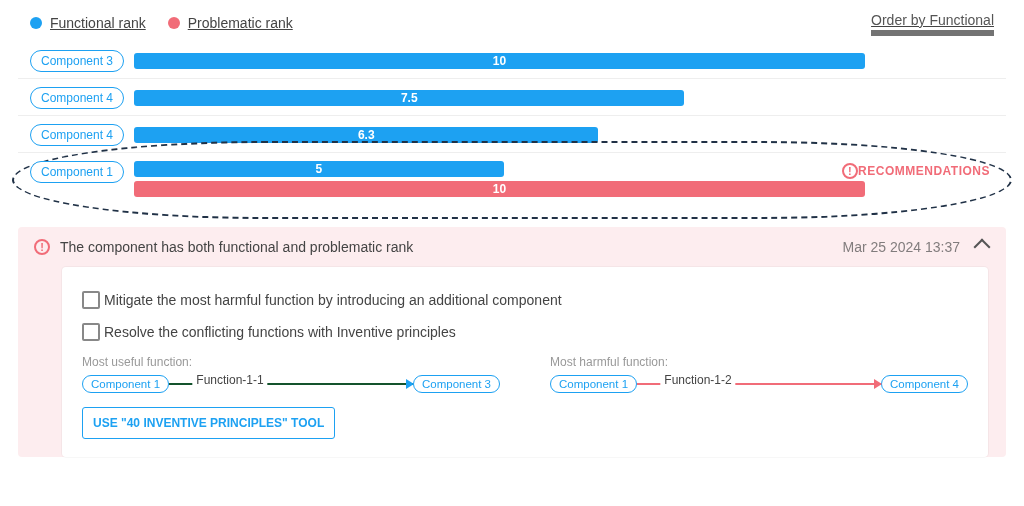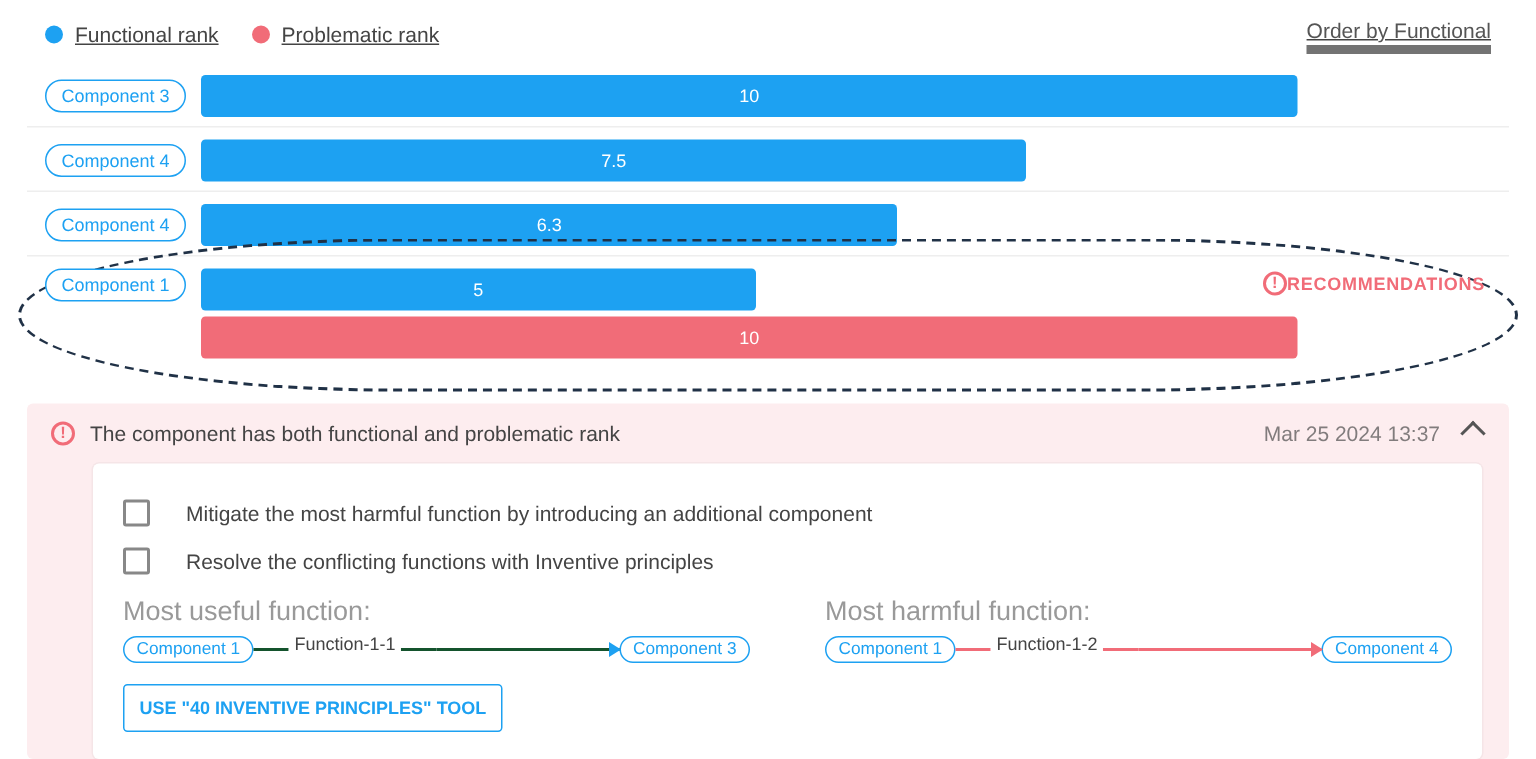--- a/index.html
+++ b/index.html
@@ -38,21 +38,21 @@
     color:#1da1f2;
     background:#fff;
     border-radius: 12px;
     padding: 3px 10px;
     font-size: 12px;
     flex: 0 0 auto;
     text-align:center;
     min-width:86px;
   }
   .bararea { flex:1 1 auto; position:relative; }
-  .bar { height:28px; border-radius:3px; background:#1da1f2; color:#fff; font-size:12px; font-weight:400; display:flex; align-items:center; justify-content:center; }
+  .bar { height:16px; border-radius:3px; background:#1da1f2; color:#fff; font-size:12px; font-weight:700; display:flex; align-items:center; justify-content:center; }
   .bar.prob { background:#f16c78; }
   .bar + .bar { margin-top:4px; }
   .rec-link {
     color:#f16c78; font-weight:700; font-size:12px; letter-spacing:.5px;
     position:absolute; right:4px; top:2px; display:flex; align-items:center; gap:0; cursor:pointer;
   }
   .ico-warn {
     width:16px; height:16px; border:2px solid #f16c78; border-radius:50%;
     display:inline-flex; align-items:center; justify-content:center;
     color:#f16c78; font-weight:700; font-size:11px; box-sizing:border-box;
@@ -68,26 +68,26 @@
   .panel-head {
     display:flex; align-items:center; padding: 12px 18px 12px 16px; position:relative;
   }
   .panel-title { color:#444; flex:1 1 auto; margin-left:10px; }
   .panel-time { color:#444a; margin-right: 16px; margin-left: 14px; }
   .chevron { width:12px; height:12px; border-right:2px solid #555; border-bottom:2px solid #555; transform:rotate(-135deg); cursor:pointer; }
   .panel-body {
     background:#fff; margin: 0 18px 18px 44px; border-radius:4px; padding: 18px 20px 18px 20px;
     box-shadow: 0 0 0 1px rgba(0,0,0,.03);
   }
-  .cb-row { display:flex; align-items:center; gap:24px; margin: 6px 0 14px 0; }
+  .cb-row { display:flex; align-items:center; gap:4px; margin: 6px 0 14px 0; }
   .cb { width:18px; height:18px; border:2px solid #888; border-radius:2px; cursor:pointer; }
 
   .func-grid { display:flex; gap:50px; margin-top: 14px; }
   .func-col { flex:1 1 0; }
-  .func-label { color:#999; font-size:18px; margin-bottom:6px; }
+  .func-label { color:#999; font-size:12px; margin-bottom:6px; }
   .flow { display:flex; align-items:center; gap:0; }
   .flow .chip { min-width:0; font-size:11.5px; padding:2px 8px; }
   .flow.harm .chip { border-color:#1da1f2; color:#1da1f2; } 
   .seg { flex:1 1 auto; position:relative; height:2px; background:#14532d; }
   .flow.harm .seg { background:#f16c78; }
   .seg.arrow::after {
     content:''; position:absolute; right:-1px; top:50%; width:0; height:0;
     border-left:8px solid #1da1f2; border-top:5px solid transparent; border-bottom:5px solid transparent;
     transform:translateY(-50%);
   }

